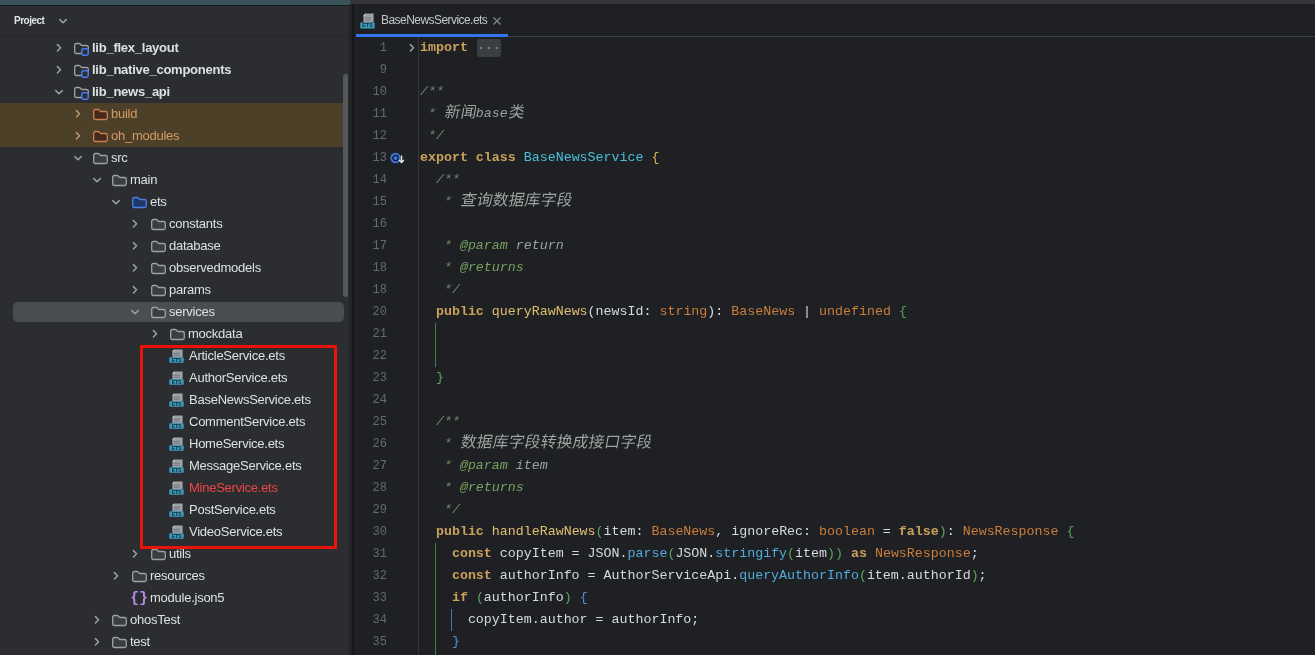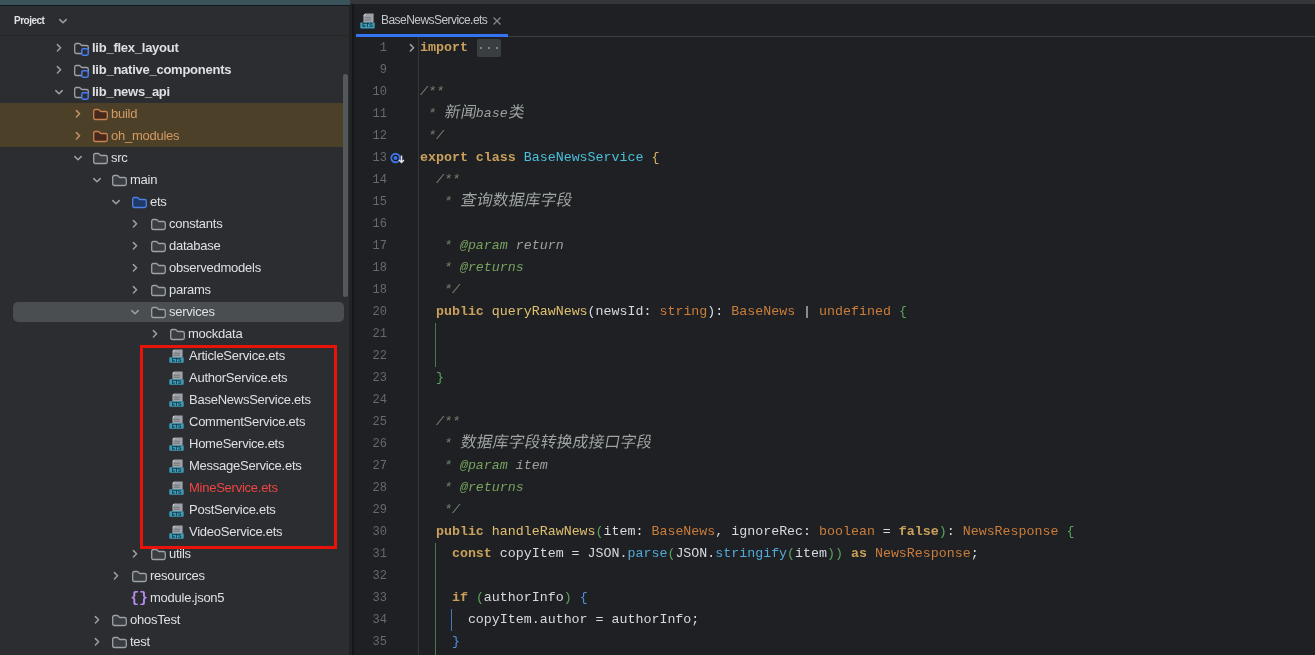--- a/index.html
+++ b/index.html
@@ -378,17 +378,18 @@
           <use href="#c63a5" x="127.7"></use>
           <use href="#c53e3" x="143.6"></use>
           <use href="#c5b57" x="159.6"></use>
           <use href="#c6bb5" x="175.6"></use>
         </svg></div>
 <div class="cl" style="top:455px"><span class="cg">   * </span><span class="ct">@param</span> <span class="ci">item</span></div>
 <div class="cl" style="top:477px"><span class="cg">   * </span><span class="ct">@returns</span></div>
 <div class="cl" style="top:499px"><span class="cg">   */</span></div>
 <div class="cl" style="top:521px">  <span class="kw">public</span> <span class="fn">handleRawNews</span><span class="brg">(</span><span class="p">item: </span><span class="typ">BaseNews</span><span class="p">, ignoreRec: </span><span class="typ">boolean</span><span class="p"> = </span><span class="kw">false</span><span class="brg">)</span><span class="p">: </span><span class="typ">NewsResponse</span> <span class="brg">{</span></div>
 <div class="cl" style="top:543px">    <span class="kw">const</span><span class="p"> copyItem = JSON.</span><span class="call">parse</span><span class="brg">(</span><span class="p">JSON.</span><span class="call">stringify</span><span class="brg">(</span><span class="p">item</span><span class="brg">))</span> <span class="kw">as</span> <span class="typ">NewsResponse</span><span class="p">;</span></div>
+<div class="cl" style="top:565px">    <span class="kw">const</span><span class="p"> authorInfo = AuthorServiceApi.</span><span class="call">queryAuthorInfo</span><span class="brg">(</span><span class="p">item.authorId</span><span class="brg">)</span><span class="p">;</span></div>
 <div class="cl" style="top:587px">    <span class="kw">if</span> <span class="brg">(</span><span class="p">authorInfo</span><span class="brg">)</span> <span class="brb">{</span></div>
 <div class="cl" style="top:609px">      <span class="p">copyItem.author = authorInfo;</span></div>
 <div class="cl" style="top:631px">    <span class="brb">}</span></div>
   </div>
   <div id="redbox" style="position:absolute;left:139.5px;top:345px;width:197px;height:203.5px;border:3.5px solid #ea130a"></div>
 </div>
 </body></html>

